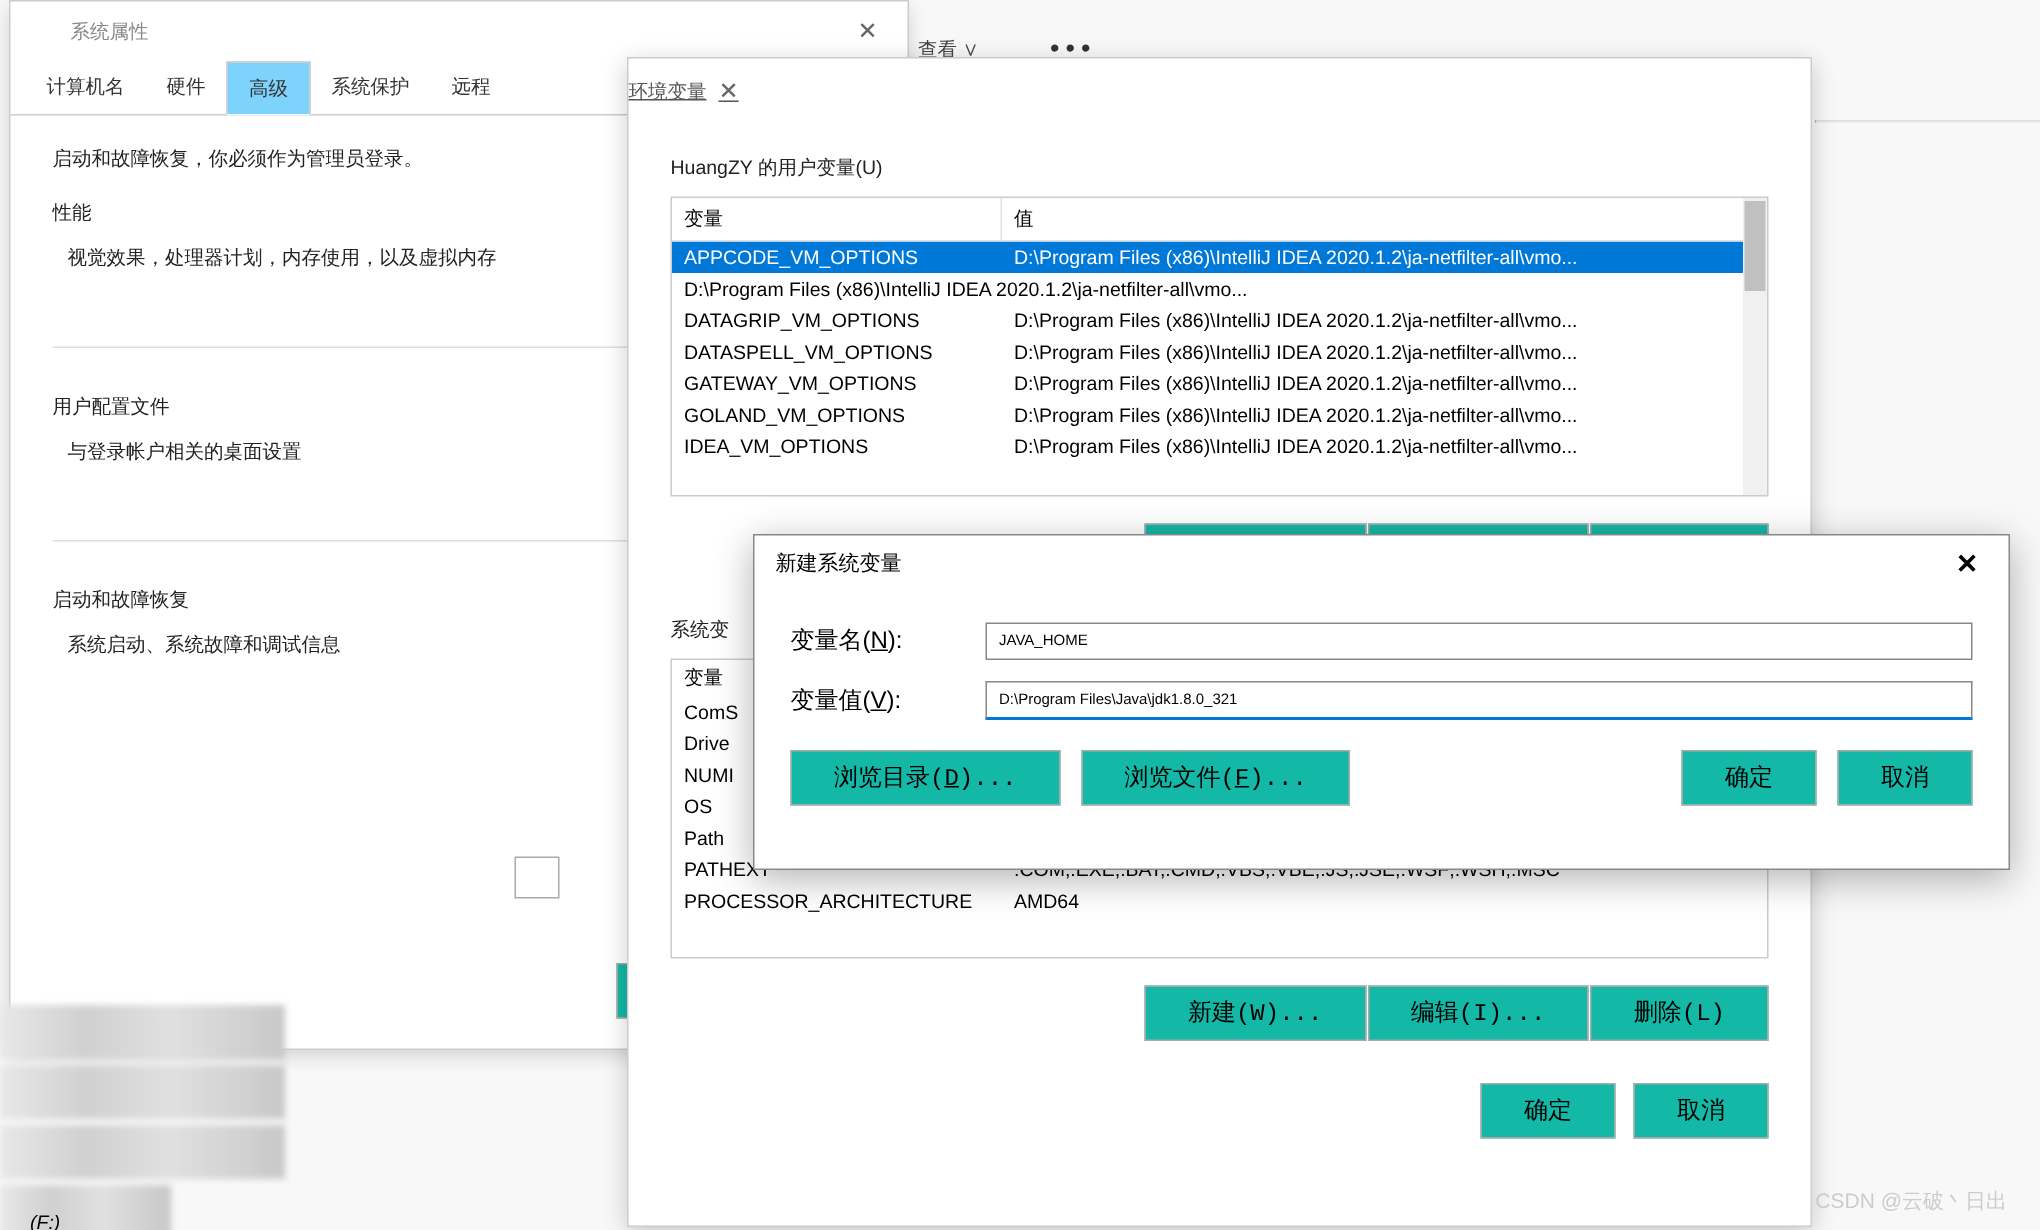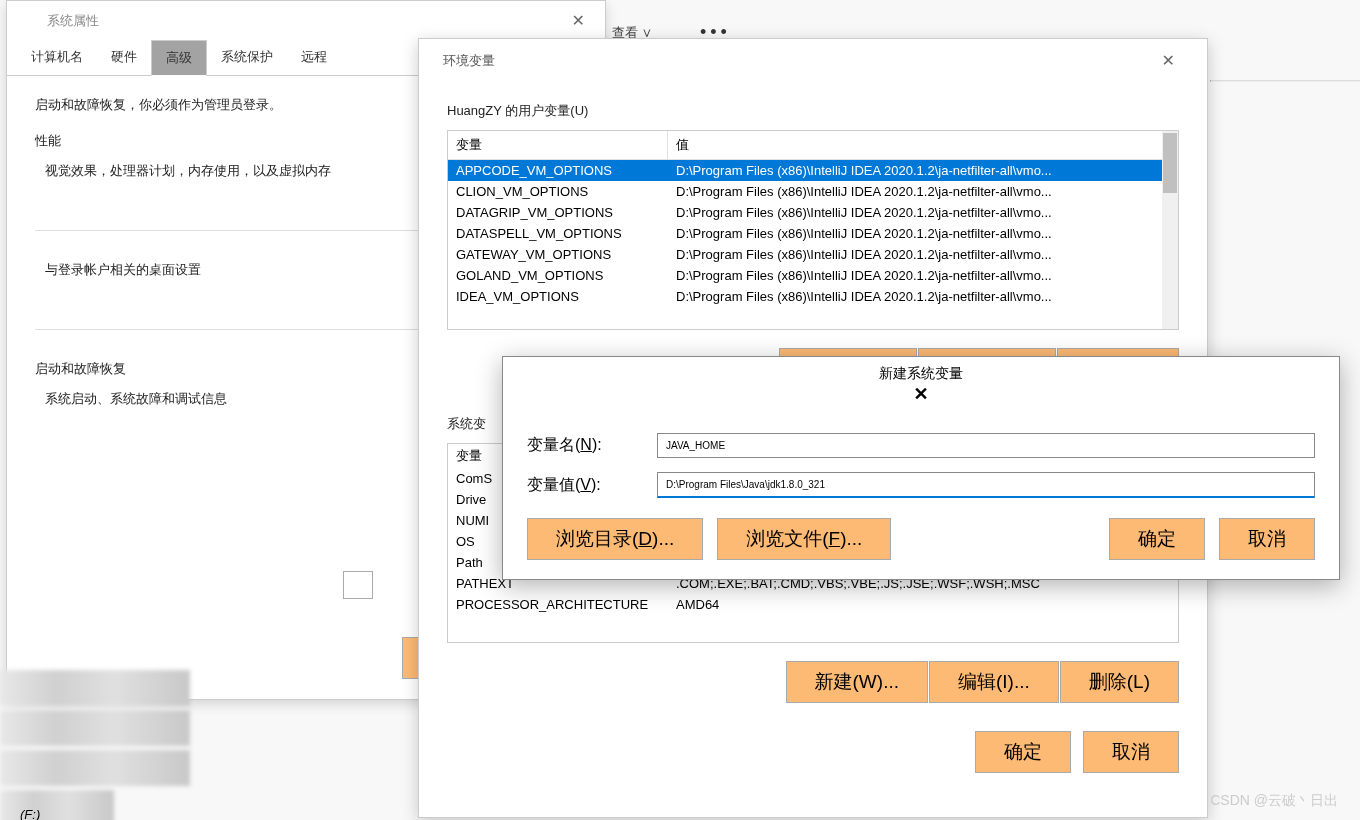--- a/index.html
+++ b/index.html
@@ -5,57 +5,57 @@
     * { box-sizing: border-box; margin: 0; padding: 0; }
     body { font-family: "Microsoft YaHei", "Segoe UI", Tahoma, sans-serif; font-size: 13px; background: #f8f8f8; width: 1360px; height: 820px; overflow: hidden; position: relative; color: #000; }
     
     
     .sys-props-window { position: absolute; top: 0; left: 6px; width: 600px; height: 700px; background: #fff; border: 1px solid #ccc; box-shadow: 0 4px 12px rgba(0,0,0,0.15); }
     .sys-props-title { display: flex; justify-content: space-between; align-items: center; padding: 8px 12px; color: #888; font-size: 13px; margin-left: 28px; }
     .close-x { cursor: pointer; font-size: 16px; color: #666; padding: 2px 8px; }
     
     .tabs { display: flex; border-bottom: 1px solid #ccc; padding: 0 10px; }
     .tab { padding: 8px 14px; cursor: pointer; font-size: 13px; color: #333; }
-    .tab.active { border: 1px solid #ccc; border-bottom: 1px solid #fff; margin-bottom: -1px; background: #a3a3a3; }
+    .tab.active { border: 1px solid #ccc; border-bottom: 1px solid #fff; margin-bottom: -1px; background: #7dd3fc; }
     
     .sys-content { padding: 20px 28px; }
     .sys-intro { margin-bottom: 18px; color: #222; }
     .section { margin-bottom: 30px; }
     .section-title { font-size: 13px; color: #222; margin-bottom: 12px; }
     .section-desc { color: #222; padding-left: 10px; }
     .section-divider { border: none; border-top: 1px solid #ddd; margin-top: 50px; }
     
     .sys-buttons { position: absolute; bottom: 20px; right: 20px; display: flex; gap: 10px; }
-    .btn { padding: 7px 28px; background: #fdba74; border: 1px solid #aaa; font-size: 19px; cursor: pointer; font-family: Liberation Sans, sans-serif; }
+    .btn { padding: 7px 28px; background: #14b8a6; border: 1px solid #aaa; font-size: 16px; cursor: pointer; font-family: Liberation Mono, monospace; }
     .btn-small-ghost { position: absolute; bottom: 100px; right: 232px; width:30px; height:28px; border:1px solid #aaa; background:#fff;}
     
     
     .env-window { position: absolute; top: 38px; left: 418px; width: 790px; height: 780px; background: #fff; border: 1px solid #ccc; box-shadow: 0 4px 16px rgba(0,0,0,0.2); }
-    .env-title { display: flex; justify-content: space-between; align-items: center; padding: 10px 24px; color: #555; font-size: 13px; }
+    .env-title { display: flex; align-items: center; padding: 10px 0; color: #555; font-size: 13px; text-decoration: underline; }
     .env-content { padding: 20px 28px; }
     .group-label { font-size: 13px; color: #222; margin-bottom: 10px; }
     
     .var-table { border: 1px solid #ccc; height: 200px; overflow: hidden; position: relative; }
     .var-table-sys { height: 200px; }
     .var-header { display: flex; background: #fff; border-bottom: 1px solid #e0e0e0; }
     .var-col1 { width: 220px; padding: 5px 8px; border-right: 1px solid #e0e0e0; font-size: 13px; }
     .var-col2 { flex: 1; padding: 5px 8px; font-size: 13px; }
     .var-body { overflow-y: auto; height: calc(100% - 28px); }
     .var-row { display: flex; cursor: default; }
     .var-row.selected { background: #0078d7; color: #fff; }
     .var-row .var-col1, .var-row .var-col2 { border-right: none; padding: 3px 8px; white-space: nowrap; overflow: hidden; text-overflow: ellipsis; }
     .var-scrollbar { position: absolute; right: 0; top: 0; bottom: 0; width: 16px; background: #f0f0f0; }
     .var-thumb { position: absolute; top: 2px; width: 14px; left: 1px; height: 60px; background: #c0c0c0; }
     
     .var-buttons { display: flex; justify-content: flex-end; gap: 1px; margin-top: 18px; margin-bottom: 25px; }
     .env-bottom-buttons { display: flex; justify-content: flex-end; gap: 12px; margin-top: 28px; }
     
     
     .newvar-dialog { position: absolute; top: 356px; left: 502px; width: 838px; height: 224px; background: #fff; border: 1px solid #888; box-shadow: 0 6px 24px rgba(0,0,0,0.3); z-index: 10; }
-    .newvar-title { display: flex; justify-content: space-between; align-items: center; padding: 8px 14px; font-size: 14px; color: #000; flex-direction: column; }
+    .newvar-title { display: flex; justify-content: space-between; align-items: center; padding: 8px 14px; font-size: 14px; color: #000; }
     .newvar-close { font-size: 18px; cursor: pointer; font-weight: bold; padding: 0 6px; }
     .newvar-body { padding: 20px 24px; }
     .form-row { display: flex; align-items: center; margin-bottom: 14px; }
     .form-label { width: 130px; font-size: 16px; }
     .form-input { flex: 1; padding: 6px 8px; border: 1px solid #888; font-size: 10px; font-family: inherit; }
     .newvar-buttons { display: flex; align-items: center; gap: 14px; margin-top: 20px; }
     .newvar-buttons .spacer { flex: 1; }
     
     
     .bg-text { position: absolute; top: 24px; left: 612px; color: #444; font-size: 13px; }
@@ -89,20 +89,21 @@
     <div class="tab">远程</div>
   </div>
   <div class="sys-content">
     <div class="sys-intro">启动和故障恢复，你必须作为管理员登录。</div>
     <div class="section">
       <div class="section-title">性能</div>
       <div class="section-desc">视觉效果，处理器计划，内存使用，以及虚拟内存</div>
       <hr class="section-divider">
     </div>
     <div class="section">
+      <div class="section-title">用户配置文件</div>
       <div class="section-desc">与登录帐户相关的桌面设置</div>
       <hr class="section-divider">
     </div>
     <div class="section">
       <div class="section-title">启动和故障恢复</div>
       <div class="section-desc">系统启动、系统故障和调试信息</div>
     </div>
   </div>
   <div class="btn-small-ghost"></div>
   <div class="sys-buttons">
@@ -122,21 +123,20 @@
       <div class="var-header">
         <div class="var-col1">变量</div>
         <div class="var-col2">值</div>
       </div>
       <div class="var-body" id="user-vars-body">
           <div class="var-row selected">
             <div class="var-col1">APPCODE_VM_OPTIONS</div>
             <div class="var-col2">D:\Program Files (x86)\IntelliJ IDEA 2020.1.2\ja-netfilter-all\vmo...</div>
           </div>
           <div class="var-row">
-            <div class="var-col1">CLION_VM_OPTIONS</div>
             <div class="var-col2">D:\Program Files (x86)\IntelliJ IDEA 2020.1.2\ja-netfilter-all\vmo...</div>
           </div>
           <div class="var-row">
             <div class="var-col1">DATAGRIP_VM_OPTIONS</div>
             <div class="var-col2">D:\Program Files (x86)\IntelliJ IDEA 2020.1.2\ja-netfilter-all\vmo...</div>
           </div>
           <div class="var-row">
             <div class="var-col1">DATASPELL_VM_OPTIONS</div>
             <div class="var-col2">D:\Program Files (x86)\IntelliJ IDEA 2020.1.2\ja-netfilter-all\vmo...</div>
           </div>

